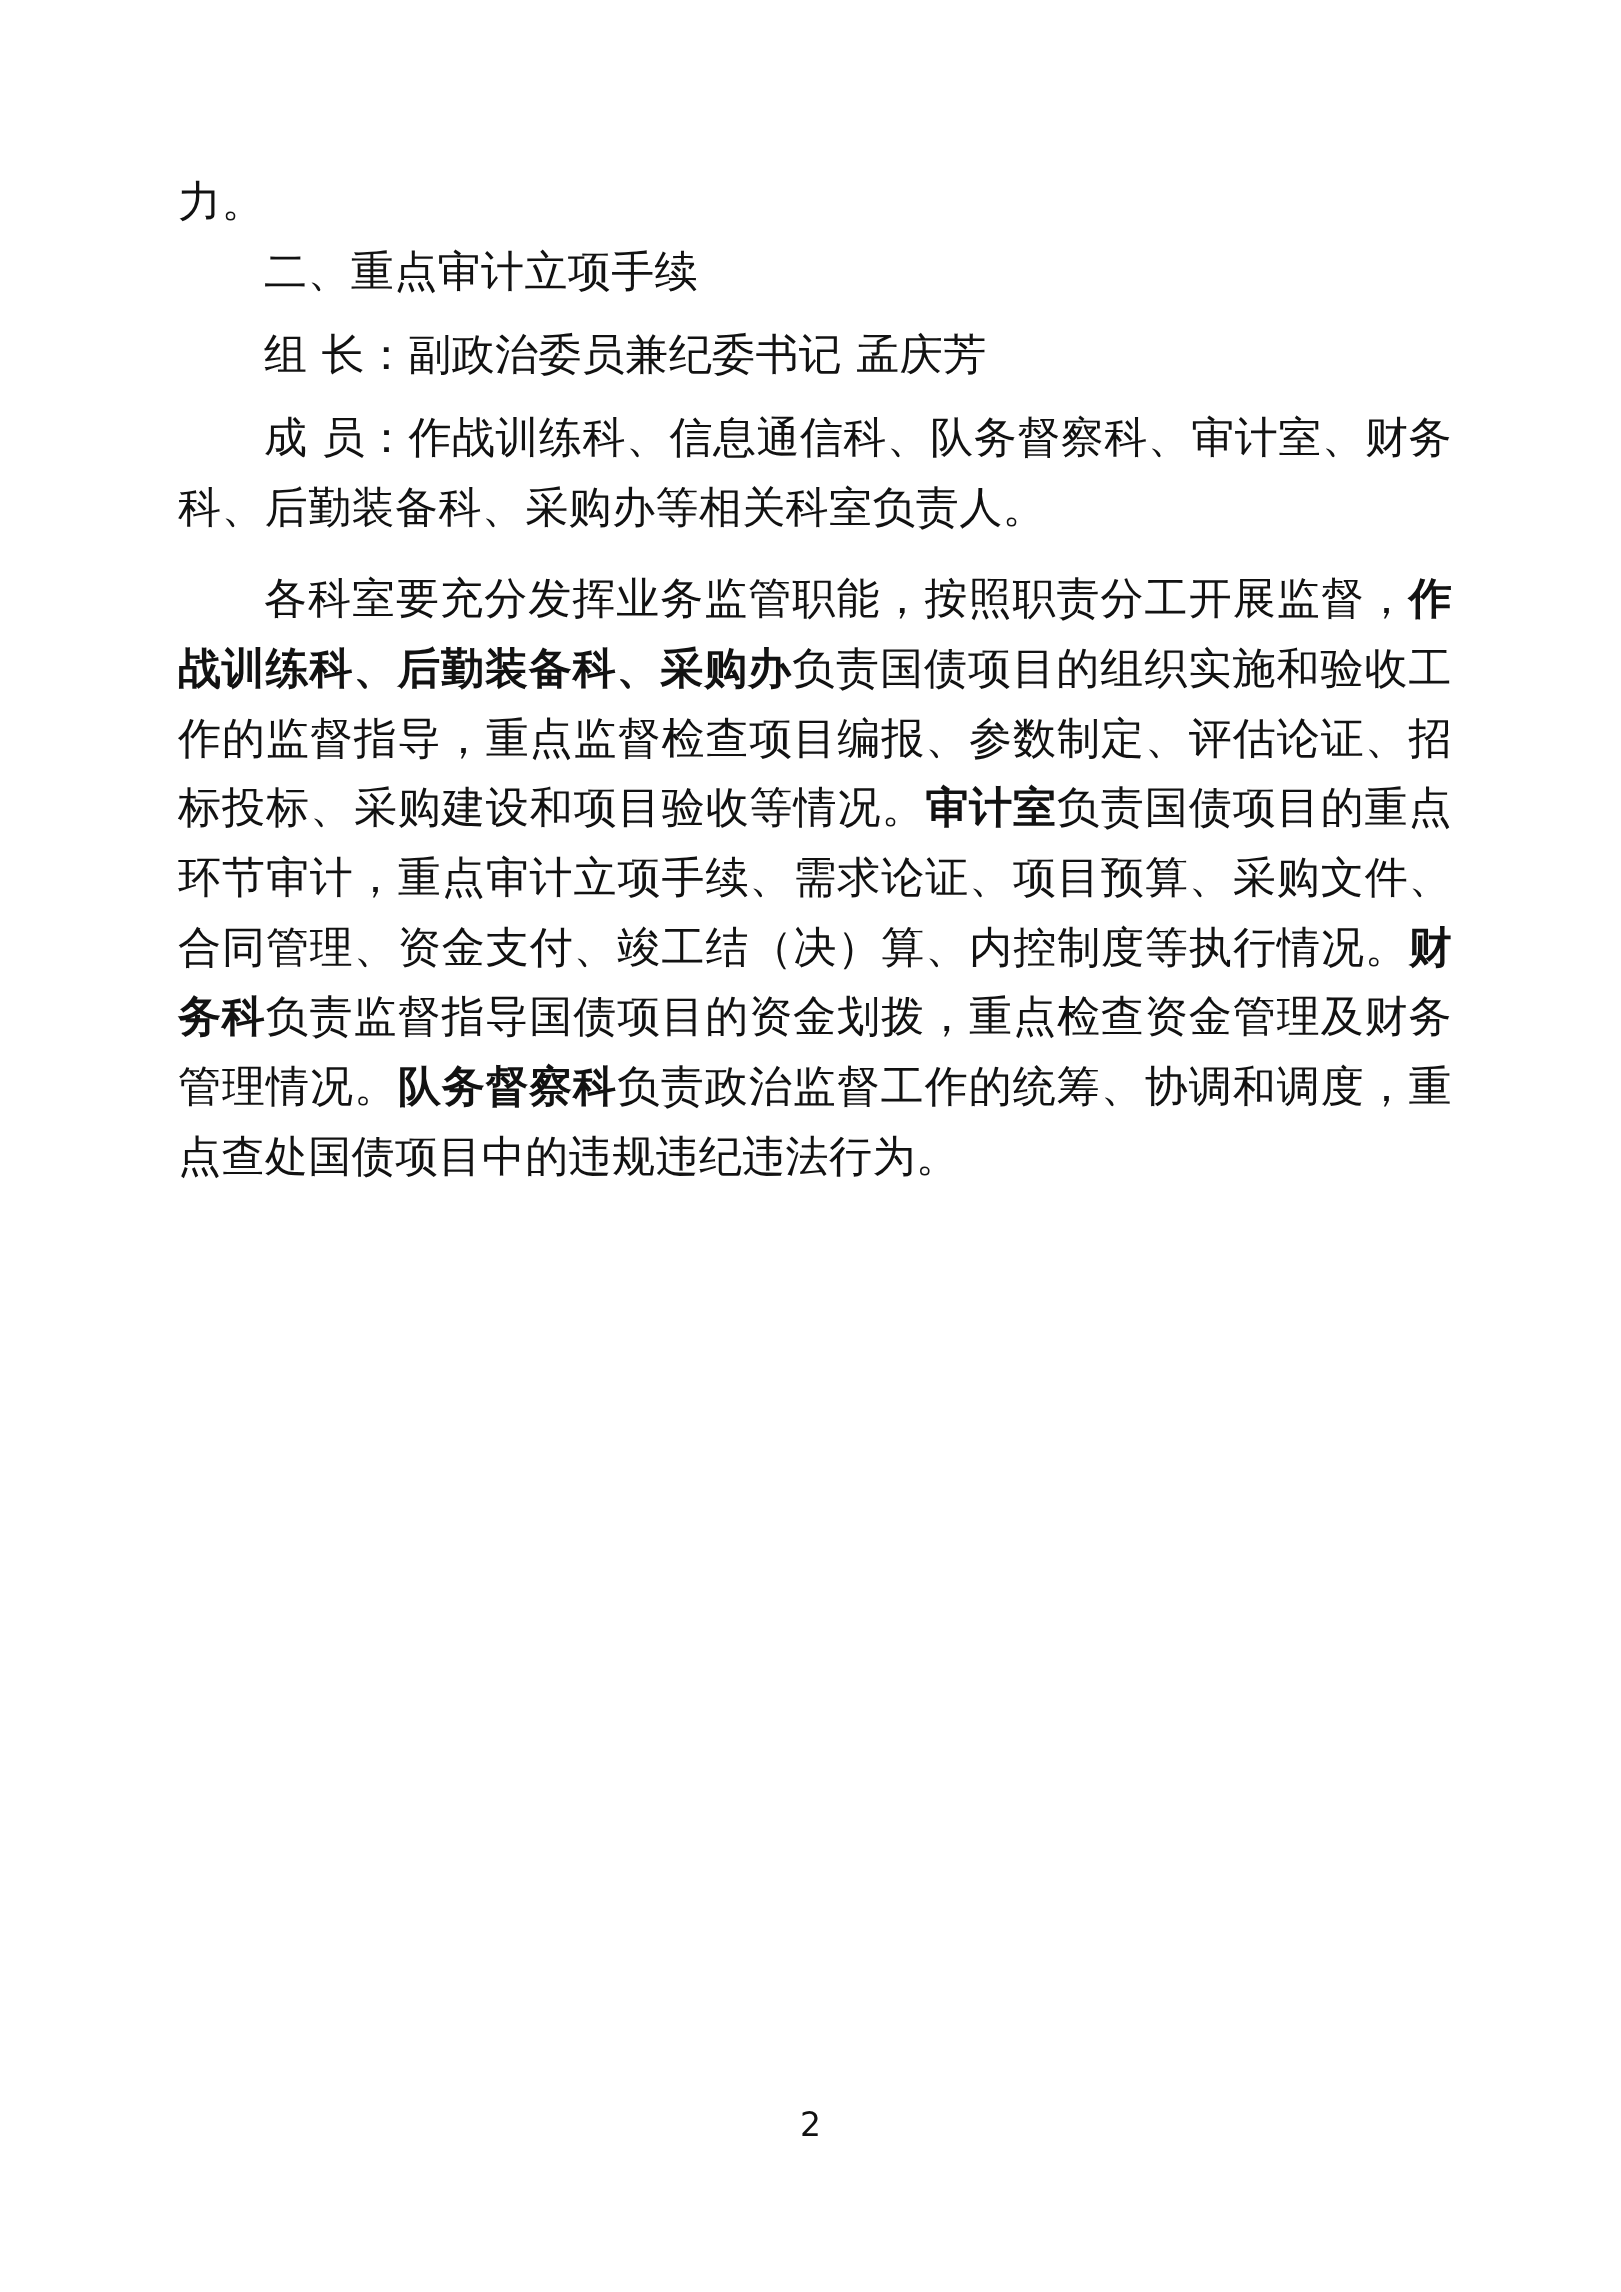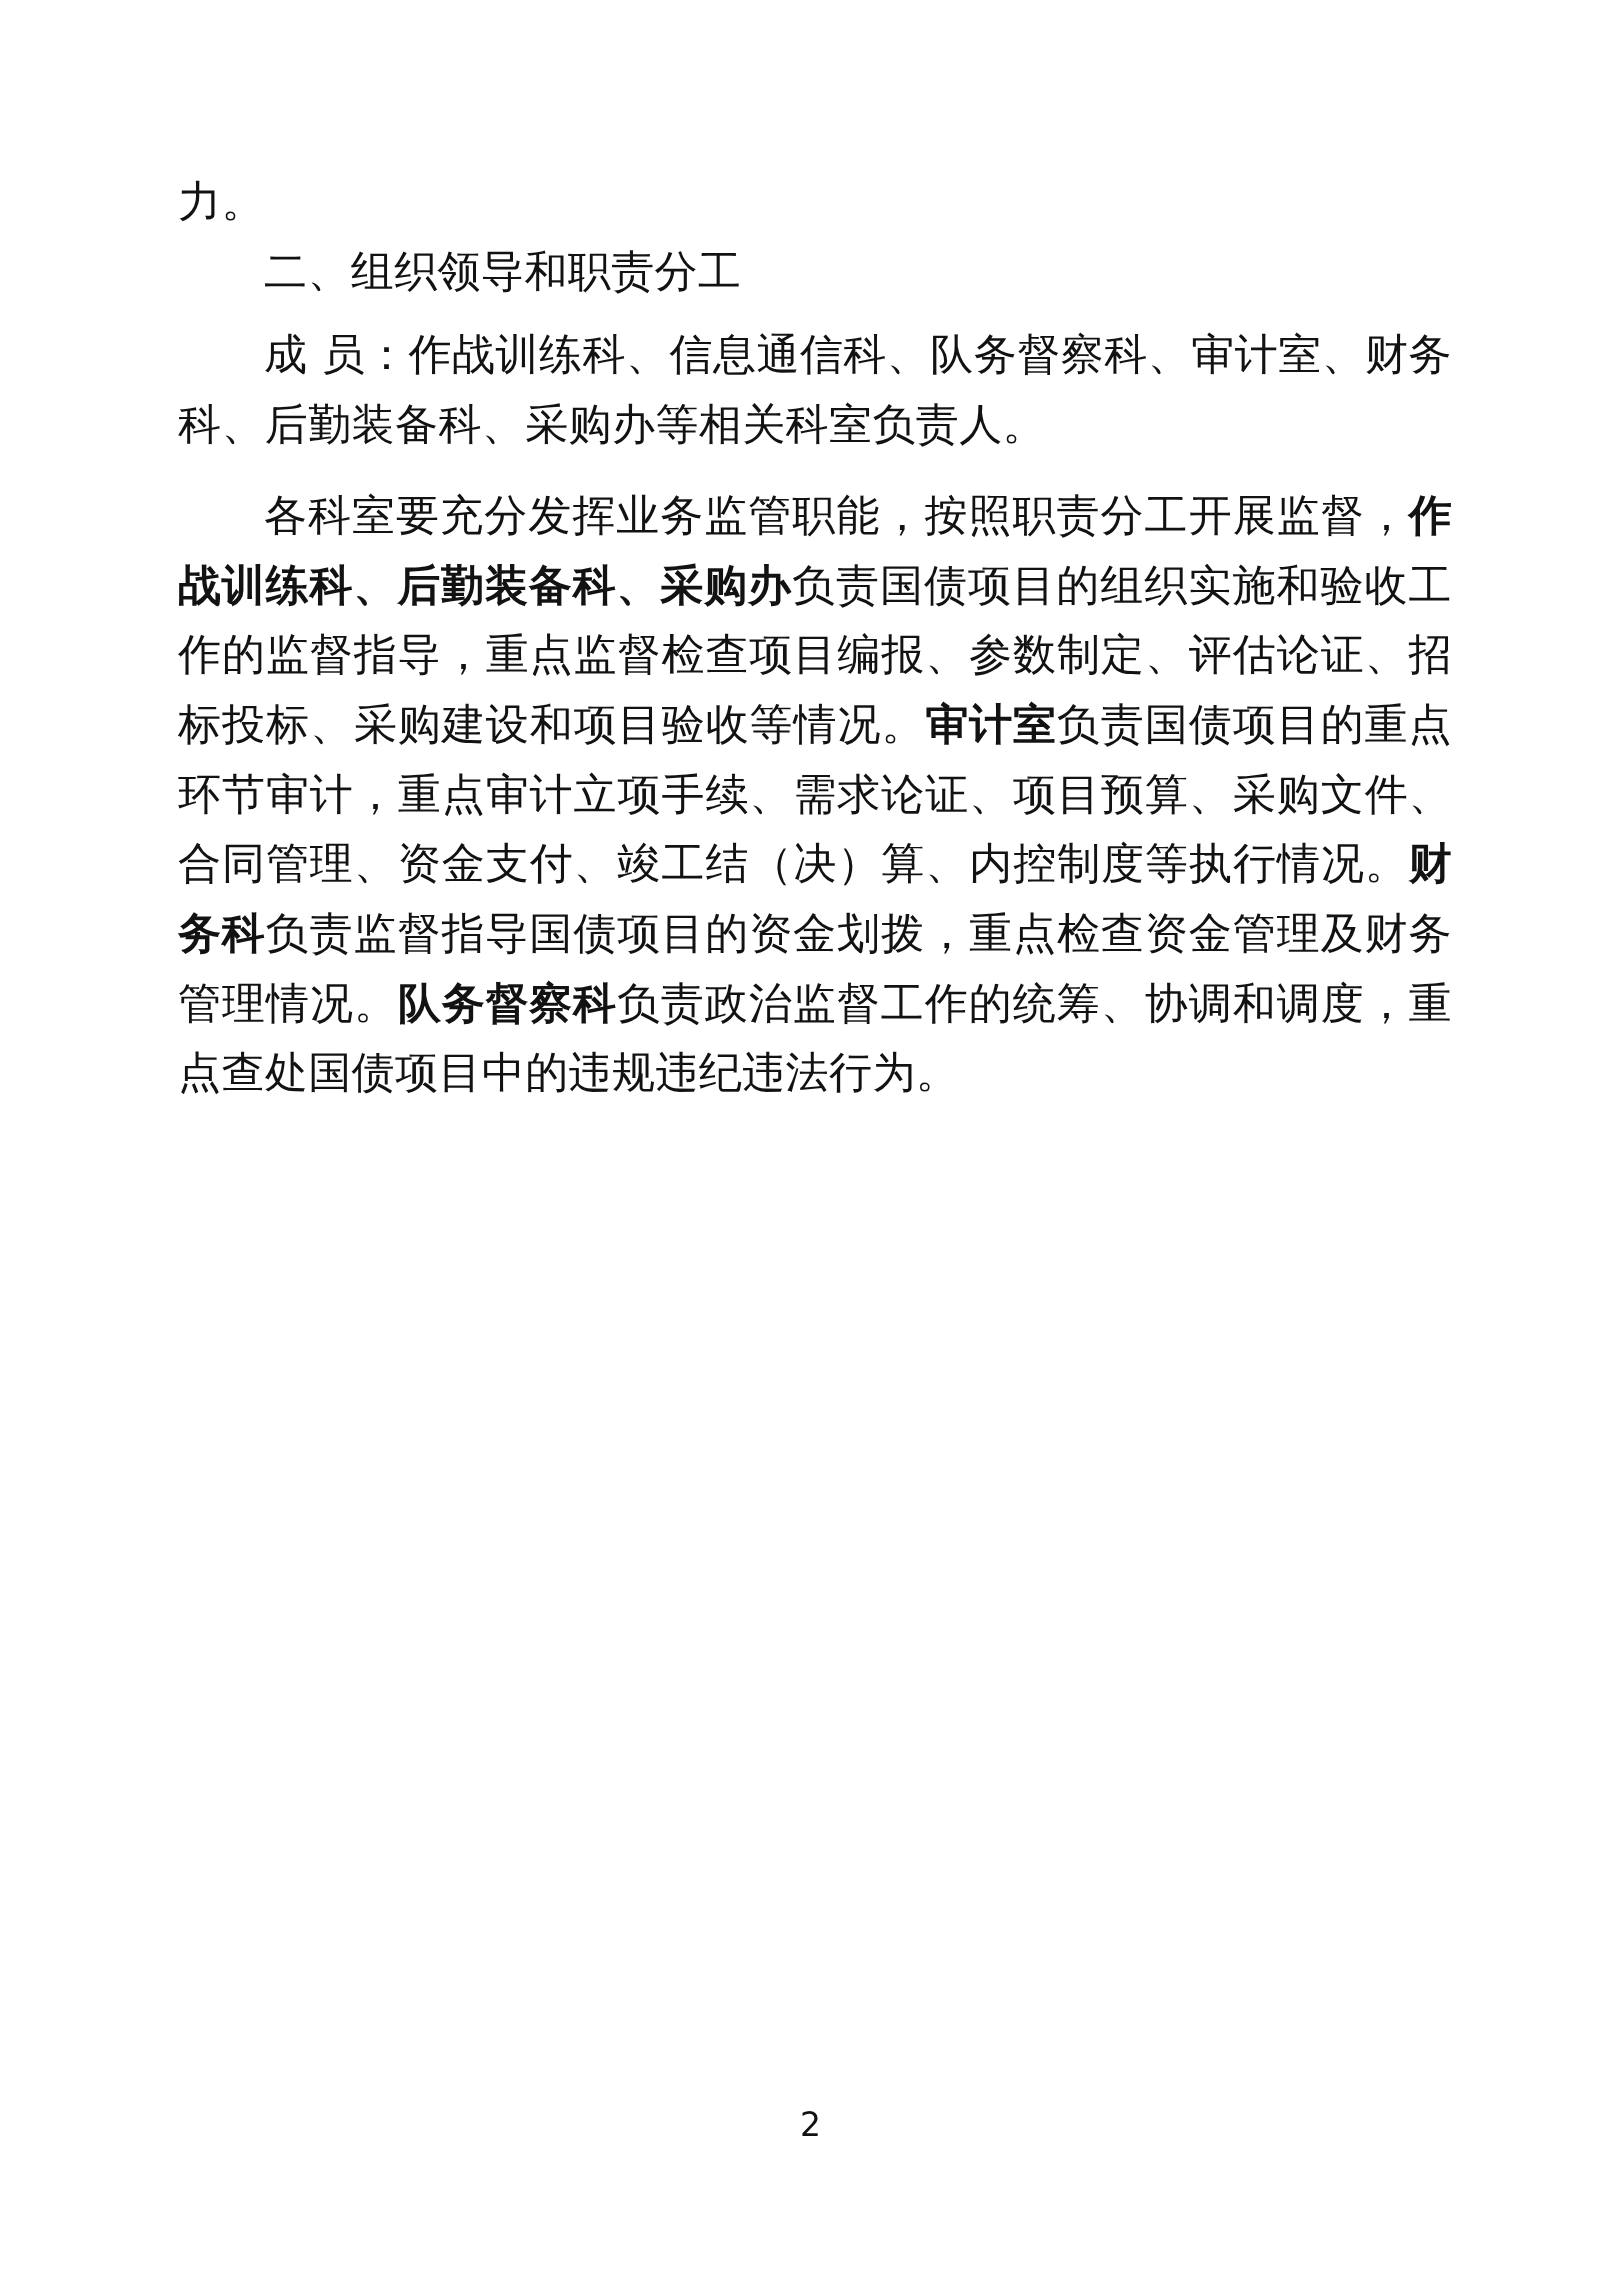--- a/index.html
+++ b/index.html
@@ -79,24 +79,27 @@
 <body>
 
 <div class="page">
   <div class="body-area">
 
     <p class="para tight">
       <span class="run">力。</span>
     </p>
 
     <p class="para indent gap-sm">
-      <span class="run">二、组织领导和职责分工</span>
+      <span class="run">二、重点审计立项手续</span>
     </p>
 
 
+    <p class="para indent gap-sm">
+      <span class="run">组 长：副政治委员兼纪委书记 孟庆芳</span>
+    </p>
 
     <p class="para indent gap-md">
       <span class="run">成 员：作战训练科、信息通信科、队务督察科、审计室、财务科、后勤装备科、采购办等相关科室负责人。</span>
     </p>
 
     <p class="para indent">
       <span class="run">各科室要充分发挥业务监管职能，按照职责分工开展监督，</span><span class="run bold">作战训练科、后勤装备科、采购办</span><span class="run">负责国债项目的组织实施和验收工作的监督指导，重点监督检查项目编报、参数制定、评估论证、招标投标、采购建设和项目验收等情况。</span><span class="run bold">审计室</span><span class="run">负责国债项目的重点环节审计，重点审计立项手续、需求论证、项目预算、采购文件、合同管理、资金支付、竣工结（决）算、内控制度等执行情况。</span><span class="run bold">财务科</span><span class="run">负责监督指导国债项目的资金划拨，重点检查资金管理及财务管理情况。</span><span class="run bold">队务督察科</span><span class="run">负责政治监督工作的统筹、协调和调度，重点查处国债项目中的违规违纪违法行为。</span>
     </p>
 
   </div>

